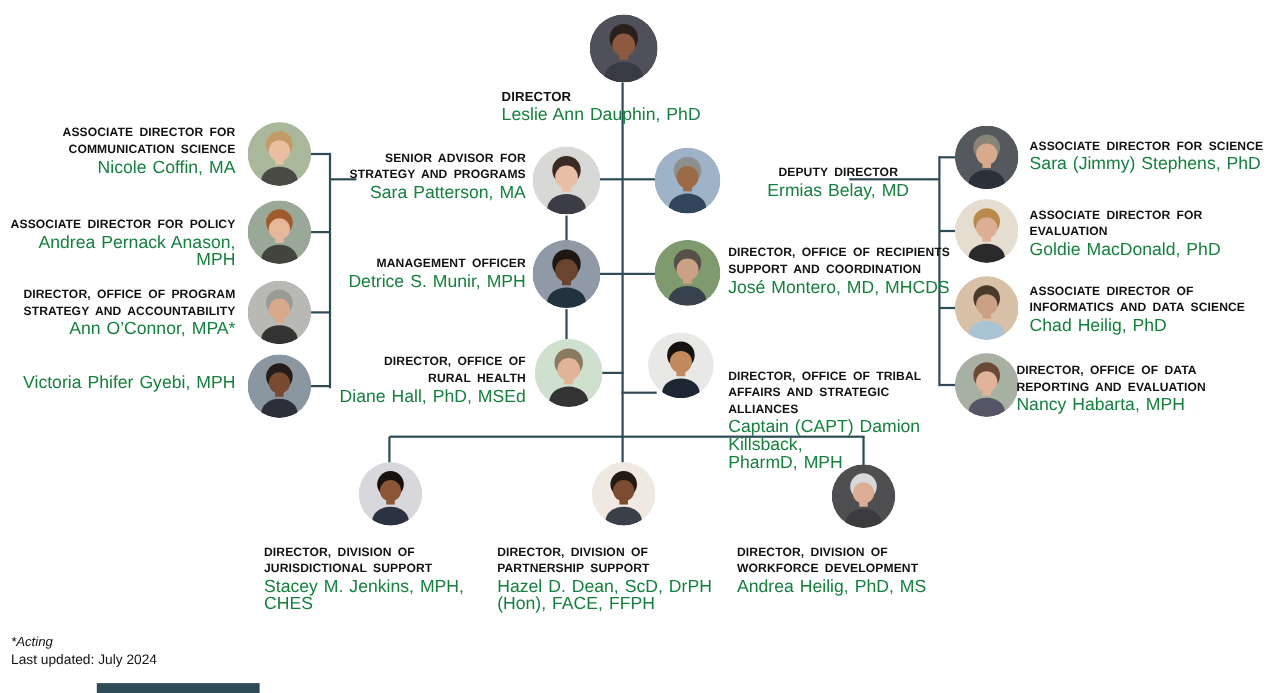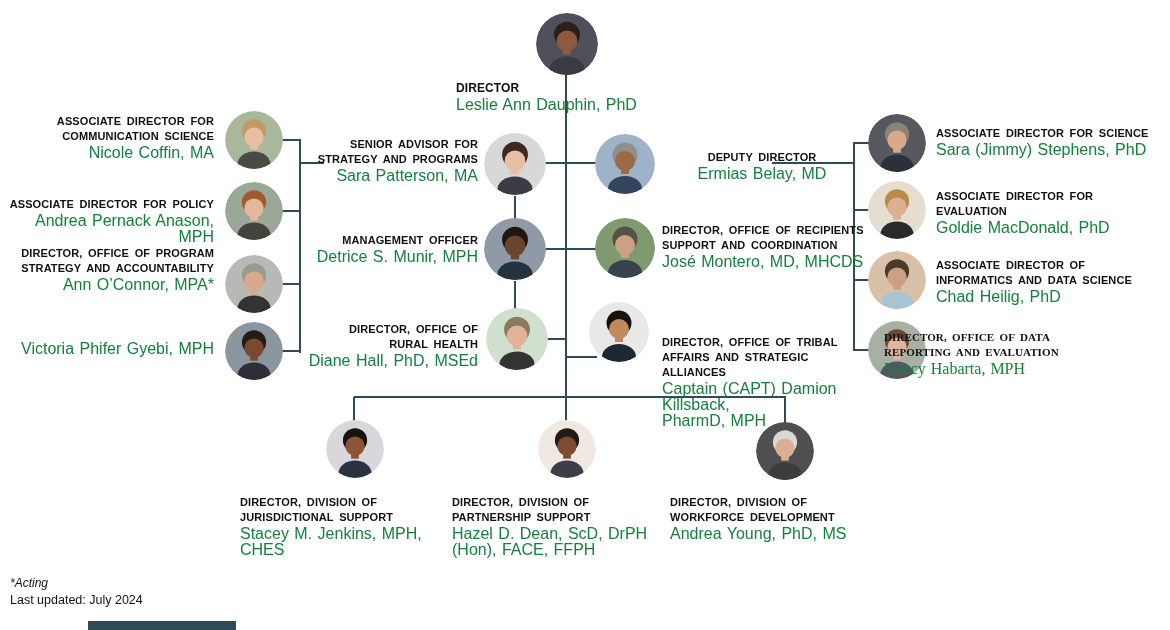--- a/index.html
+++ b/index.html
@@ -124,21 +124,21 @@
         </defs>
         <g clip-path="url(#avclip3)">
           <rect width="60" height="60" fill="#b8b8b4"></rect>
           <circle cx="30" cy="21" r="12.5" fill="#9a9a94"></circle>
           <circle cx="30" cy="27" r="10" fill="#d9a98c"></circle>
           <rect x="26" y="33" width="8" height="7" fill="#d9a98c"></rect>
           <ellipse cx="30" cy="55" rx="17" ry="13" fill="#333333"></ellipse>
         </g>
       </svg>
     </div>
-  <div class="node-text ta-r" style="left:8px;top:246px;width:206px;">
+  <div class="node-text ta-r" style="left:8px;top:261px;width:206px;">
     <div class="role">DIRECTOR, OFFICE OF PROGRAM
 STRATEGY AND ACCOUNTABILITY</div>
     <div class="pname">Ann O’Connor, MPA*</div>
   </div>
 
   <div class="avatar" style="left:225px;top:322px;width:58px;height:58px;">
       <svg viewBox="0 0 60 60" width="100%" height="100%">
         <defs>
           <clipPath id="avclip4">
             <circle cx="30" cy="30" r="30"></circle>
@@ -363,21 +363,21 @@
         </defs>
         <g clip-path="url(#avclip14)">
           <rect width="60" height="60" fill="#a8b0a4"></rect>
           <circle cx="30" cy="21" r="12.5" fill="#6a4a34"></circle>
           <circle cx="30" cy="27" r="10" fill="#e0b49a"></circle>
           <rect x="26" y="33" width="8" height="7" fill="#e0b49a"></rect>
           <ellipse cx="30" cy="55" rx="17" ry="13" fill="#555566"></ellipse>
         </g>
       </svg>
     </div>
-  <div class="node-text" style="left:884px;top:330px;width:215px;font-family:Liberation Serif, serif;">
+  <div class="node-text" style="left:924px;top:330px;width:215px;">
     <div class="role">DIRECTOR, OFFICE OF DATA
 REPORTING AND EVALUATION</div>
     <div class="pname">Nancy Habarta, MPH</div>
   </div>
 
   <div class="avatar" style="left:326px;top:420px;width:58px;height:58px;">
       <svg viewBox="0 0 60 60" width="100%" height="100%">
         <defs>
           <clipPath id="avclip15">
             <circle cx="30" cy="30" r="30"></circle>
@@ -433,20 +433,20 @@
           <circle cx="30" cy="21" r="12.5" fill="#d9d9d9"></circle>
           <circle cx="30" cy="27" r="10" fill="#dcae93"></circle>
           <rect x="26" y="33" width="8" height="7" fill="#dcae93"></rect>
           <ellipse cx="30" cy="55" rx="17" ry="13" fill="#3c3c3f"></ellipse>
         </g>
       </svg>
     </div>
   <div class="node-text ta-c" style="left:670px;top:495px;width:230px;">
     <div class="role">DIRECTOR, DIVISION OF
 WORKFORCE DEVELOPMENT</div>
-    <div class="pname">Andrea Young, PhD, MS</div>
+    <div class="pname">Andrea Heilig, PhD, MS</div>
   </div>
 
   <div class="footnote-acting">*Acting</div>
   <div class="footnote-updated">Last updated: July 2024</div>
   <div class="accent-bar"></div>
 
 </div>
 
 </body></html>

